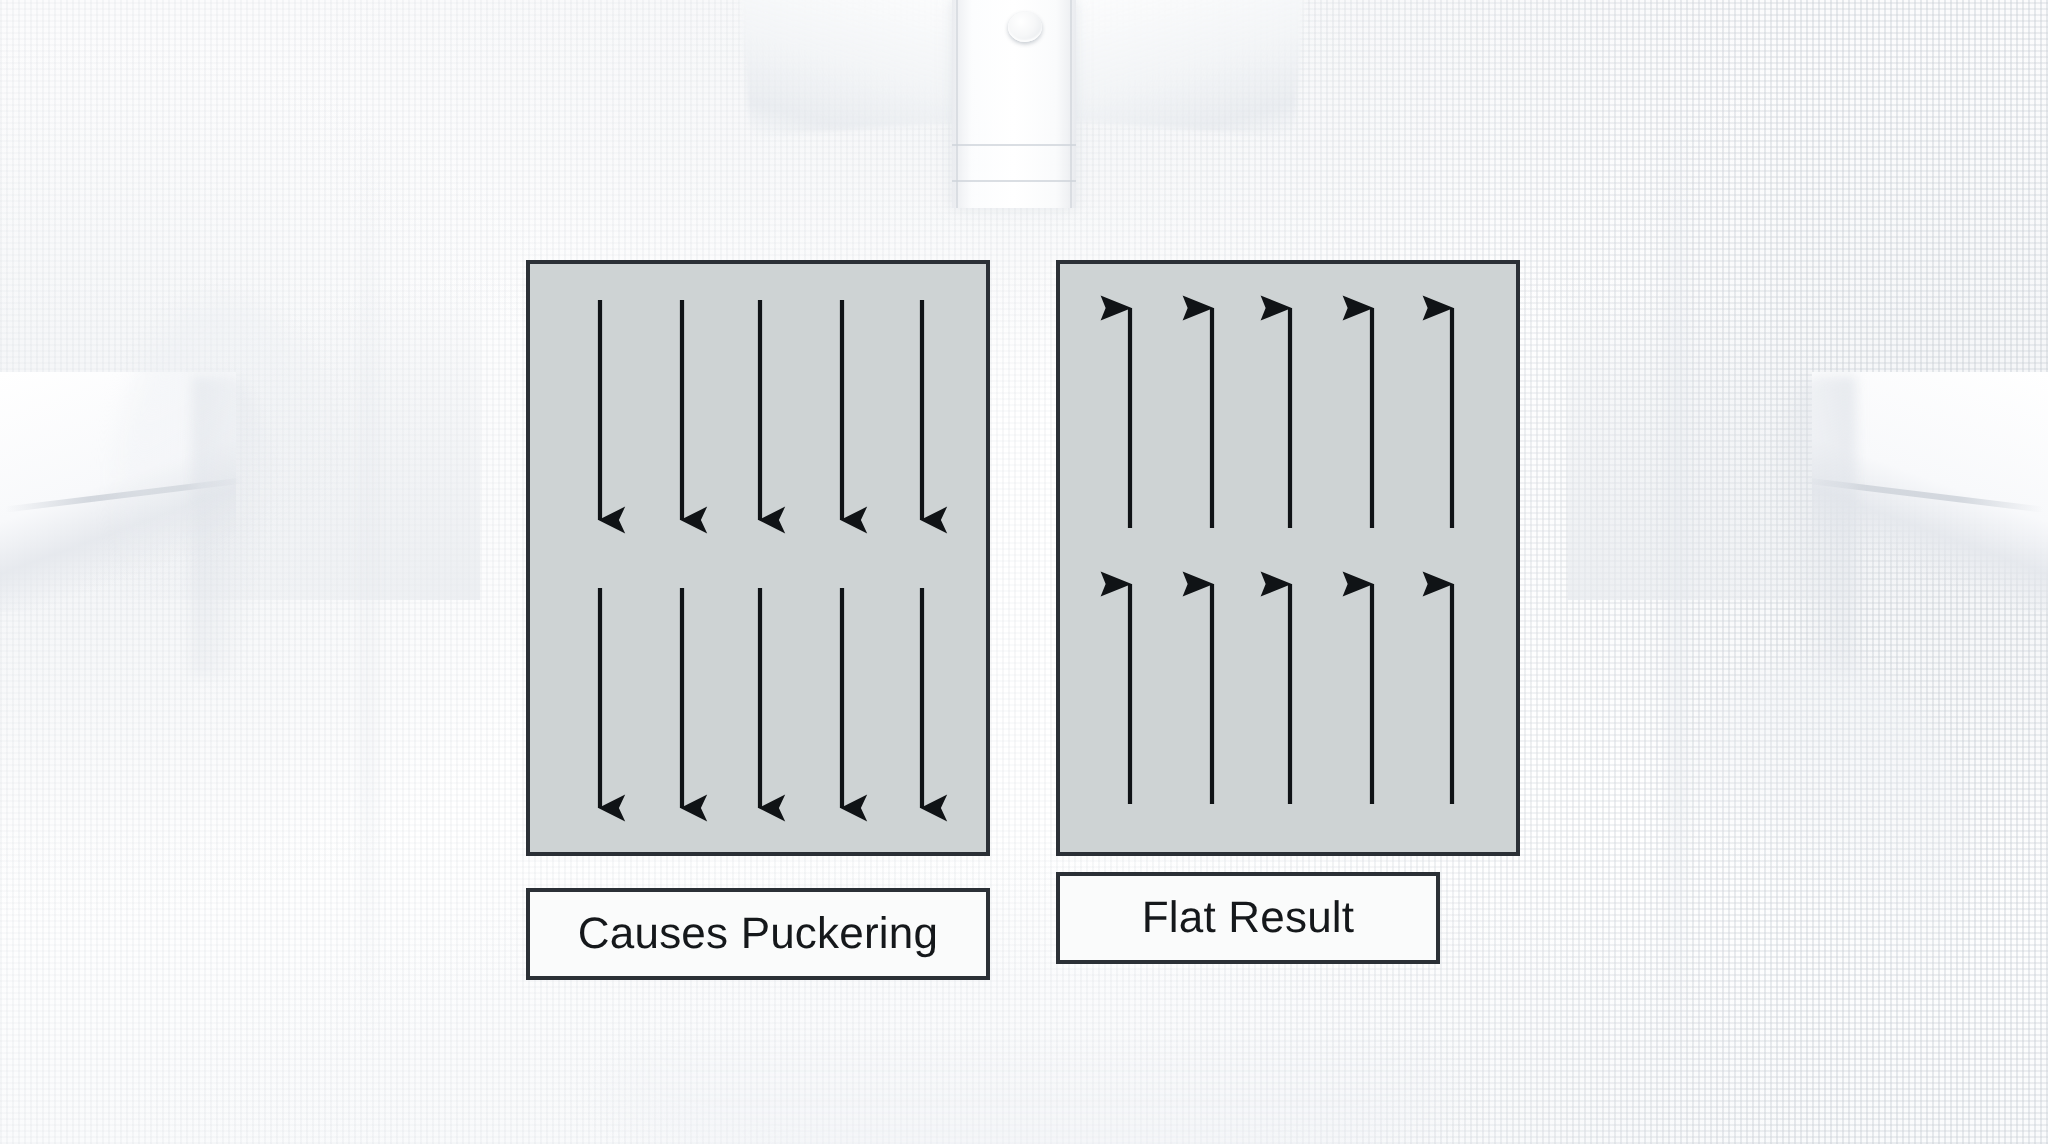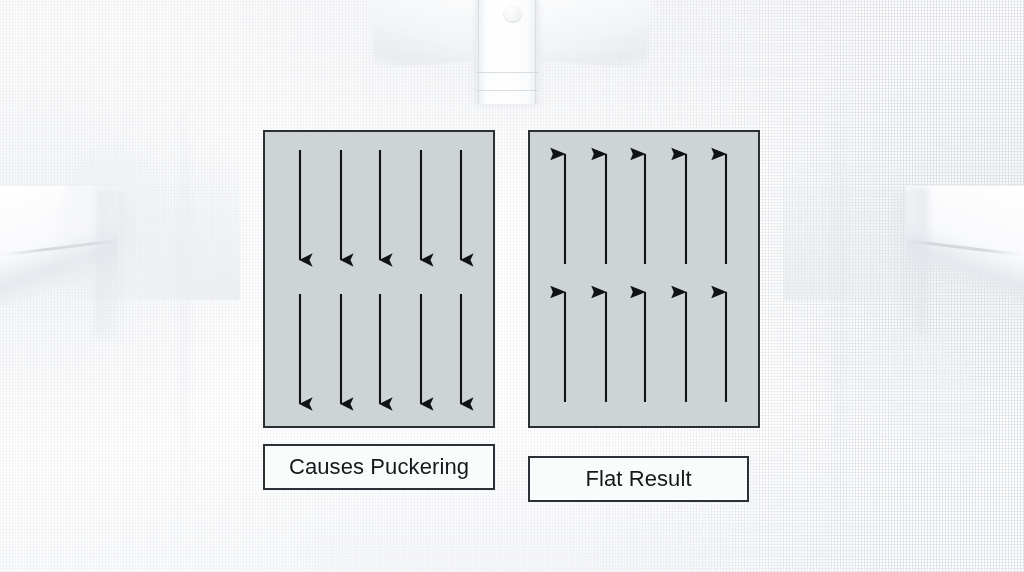--- a/index.html
+++ b/index.html
@@ -155,21 +155,21 @@
     display: flex;
     align-items: center;
     justify-content: center;
     color: #15181b;
     font-size: 22px;
     font-family: "Liberation Sans", sans-serif;
     letter-spacing: 0.1px;
     white-space: nowrap;
   }
   .label-left  { left: 263px; top: 444px; width: 232px; height: 46px; }
-  .label-right { left: 528px; top: 456px; width: 221px; height: 46px; }
+  .label-right { left: 528px; top: 436px; width: 192px; height: 46px; }
 </style>
 </head>
 <body>
 
 <div id="stage">
 
   <div class="photo-bg"></div>
   <div class="knit-texture"></div>
   <div class="knit-texture right-heavy"></div>
 

